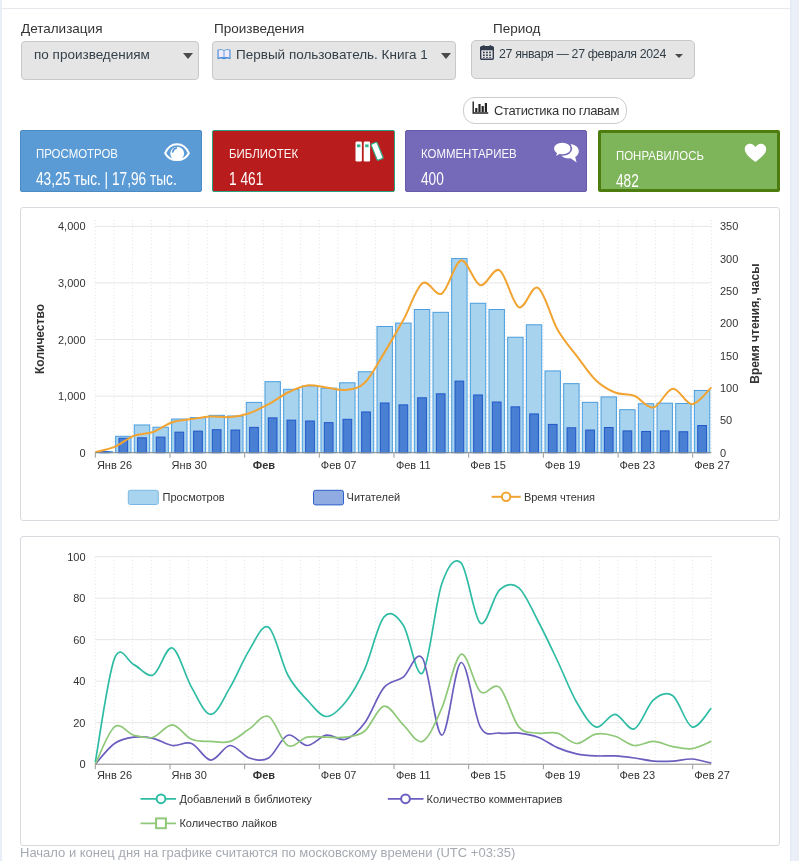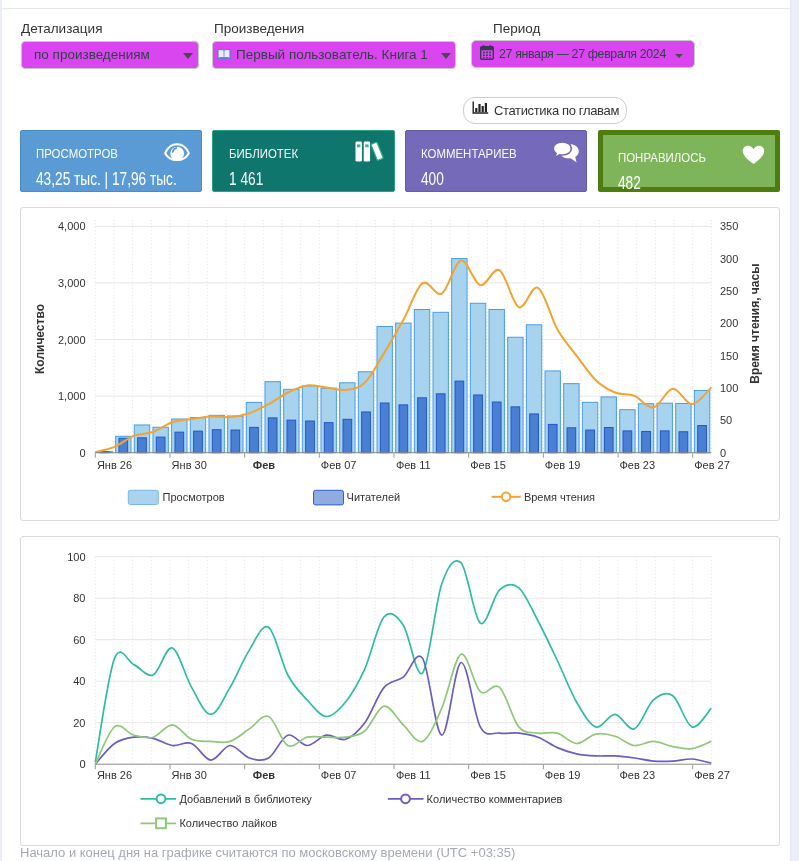--- a/index.html
+++ b/index.html
@@ -1,18 +1,18 @@
 <!DOCTYPE html>
 <html><head><meta charset="utf-8">
 <style>
 html,body{margin:0;padding:0;}
 body{width:799px;height:861px;position:relative;font-family:"Liberation Sans",sans-serif;background:#fff;overflow:hidden;}
 .abs{position:absolute;}
 .lbl{font-size:13.5px;color:#333;text-align:center;}
-.sel{box-sizing:border-box;background:#d946ef;border:1px solid #c8c8c8;border-radius:4px;height:28px;line-height:26px;font-size:13.5px;color:#333f48;white-space:nowrap;}
+.sel{box-sizing:border-box;background:#e5e5e5;border:1px solid #c8c8c8;border-radius:4px;height:39px;line-height:26px;font-size:13.5px;color:#333f48;white-space:nowrap;}
 .caret-big{position:absolute;width:0;height:0;border-left:5px solid transparent;border-right:5px solid transparent;border-top:6px solid #4a4a4a;top:11px;}
 .caret-sm{position:absolute;width:0;height:0;border-left:4px solid transparent;border-right:4px solid transparent;border-top:4px solid #4a4a4a;top:13px;}
 .card{box-sizing:border-box;position:absolute;top:130px;height:61.5px;border-radius:2px;color:#fff;padding:15px 0 0 15.5px;}
 .card .t{font-size:13px;color:rgba(255,255,255,0.96);transform:scaleX(0.88);transform-origin:0 0;white-space:nowrap;}
 .card .v{font-size:19px;margin-top:6.5px;transform:scaleX(0.72);transform-origin:0 0;white-space:nowrap;}
 .panel{box-sizing:border-box;position:absolute;left:20px;width:760px;background:#fff;border:1px solid #d7dbe0;border-radius:3px;}
 </style></head>
 <body>
 <div class="abs" style="left:0;top:0;width:2px;height:861px;background:#e9edf5;"></div>
 <div class="abs" style="right:0;top:0;width:9px;height:861px;background:linear-gradient(to right,#e3e8f2,#ecf0f8 30%,#e9edf6);"></div>
@@ -56,42 +56,42 @@
 
 <div class="card" style="left:19.5px;width:182.5px;background:#5b9bd5;border:1px solid #4a8bc4;">
   <div class="t">ПРОСМОТРОВ</div>
     <div class="v">43,25 тыс. | 17,96 тыс.</div>
   <div class="abs" style="right:11px;top:12px;"><svg width="26" height="18" viewBox="0 0 26 18">
         <path d="M1.2 10.2 C3.5 4.6 8 1.2 13 1.2 C18 1.2 22.5 4.6 24.8 10.2 C22.5 14.8 18 17 13 17 C8 17 3.5 14.8 1.2 10.2 Z" fill="none" stroke="#fff" stroke-width="2"></path>
         <circle cx="13.2" cy="10.6" r="6.9" fill="#fff"></circle>
         <path d="M12.4 4.9 A4.8 4.8 0 0 0 8.8 9.0" fill="none" stroke="#5b9bd5" stroke-width="1.7" stroke-linecap="round"></path>
       </svg></div>
 </div>
-<div class="card" style="left:212.2px;width:182.5px;background:#0f766e;border:1px solid #2aa17f;">
+<div class="card" style="left:212.2px;width:182.5px;background:#b91c1c;border:1px solid #2aa17f;">
   <div class="t">БИБЛИОТЕК</div>
     <div class="v">1 461</div>
   <div class="abs" style="right:10px;top:10px;"><svg width="29" height="21" viewBox="0 0 29 21">
         <rect x="0.5" y="0.5" width="6.4" height="20" rx="1.3" fill="#fff"></rect>
         <rect x="2" y="3.4" width="3.4" height="2.8" fill="#35b18e"></rect>
         <rect x="8.7" y="0.5" width="6.4" height="20" rx="1.3" fill="#fff"></rect>
         <rect x="10.2" y="3.4" width="3.4" height="2.8" fill="#35b18e"></rect>
         <g transform="rotate(-22 15.9 3.4)">
           <rect x="15.9" y="3.4" width="6.4" height="17.4" rx="1.3" fill="#fff" stroke="#35b18e" stroke-width="1.2"></rect>
         </g>
       </svg></div>
 </div>
 <div class="card" style="left:404.9px;width:182.5px;background:#7569b9;border:1px solid #6659a9;">
   <div class="t">КОММЕНТАРИЕВ</div>
     <div class="v">400</div>
   <div class="abs" style="right:6px;top:10px;"><svg width="28" height="23" viewBox="0 0 28 23">
         <path d="M17 3 C22.5 3 26.8 6 26.8 10.2 C26.8 12.6 25.4 14.7 23.2 16 L24.6 21.4 L18.6 17.3 C18 17.4 17.5 17.4 17 17.4 C11.5 17.4 7.8 14.4 7.8 10.2 C7.8 6 11.5 3 17 3 Z" fill="#fff"></path>
         <path d="M10.3 0.8 C4.9 0.8 1.2 3.7 1.2 7.5 C1.2 9.5 2.3 11.2 4 12.4 L2.9 16.8 L8 13.7 C8.7 13.9 9.5 14 10.3 14 C15.7 14 19.4 11.3 19.4 7.5 C19.4 3.7 15.7 0.8 10.3 0.8 Z" fill="#fff" stroke="#7569b9" stroke-width="1.7"></path>
       </svg></div>
 </div>
-<div class="card" style="left:597.6px;width:182.5px;background:#7eb45a;border:5px solid #4d7c0f;">
+<div class="card" style="left:597.6px;width:182.5px;background:#7eb45a;border:3px solid #4d7c0f;">
   <div class="t">ПОНРАВИЛОСЬ</div>
     <div class="v">482</div>
   <div class="abs" style="right:10px;top:9.5px;"><svg width="23" height="20" viewBox="0 0 23 20">
         <path d="M11.5 19 C4 13.5 0.8 9.6 0.8 5.9 C0.8 2.9 3.1 0.8 6 0.8 C8.2 0.8 10.3 2.2 11.5 4.3 C12.7 2.2 14.8 0.8 17 0.8 C19.9 0.8 22.2 2.9 22.2 5.9 C22.2 9.6 19 13.5 11.5 19 Z" fill="#fff"></path>
       </svg></div>
 </div>
 
 <div class="panel" style="top:207px;height:314px;"></div>
 <div class="panel" style="top:536px;height:310px;"></div>
 

